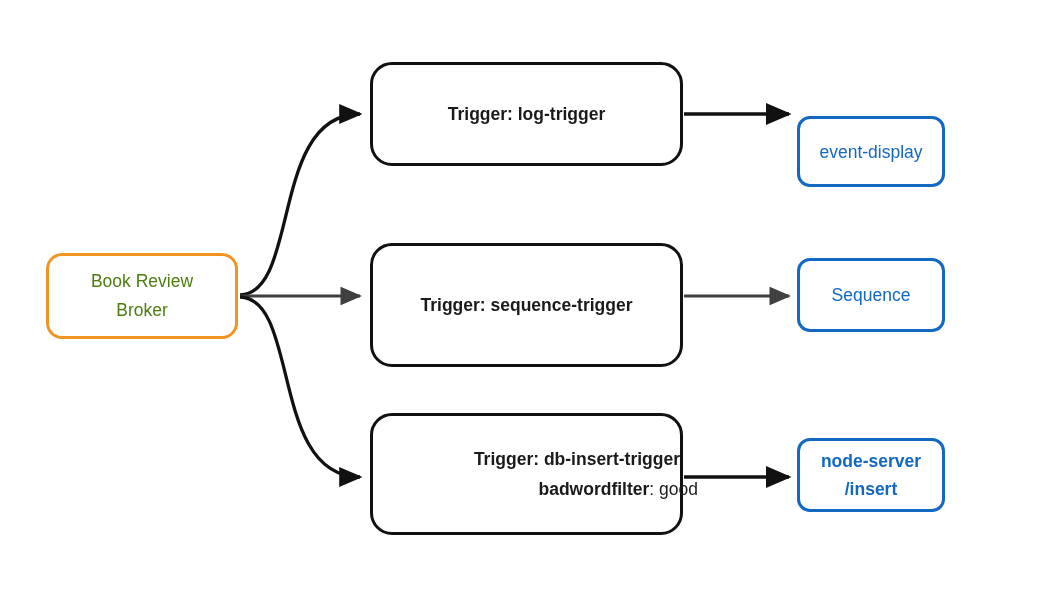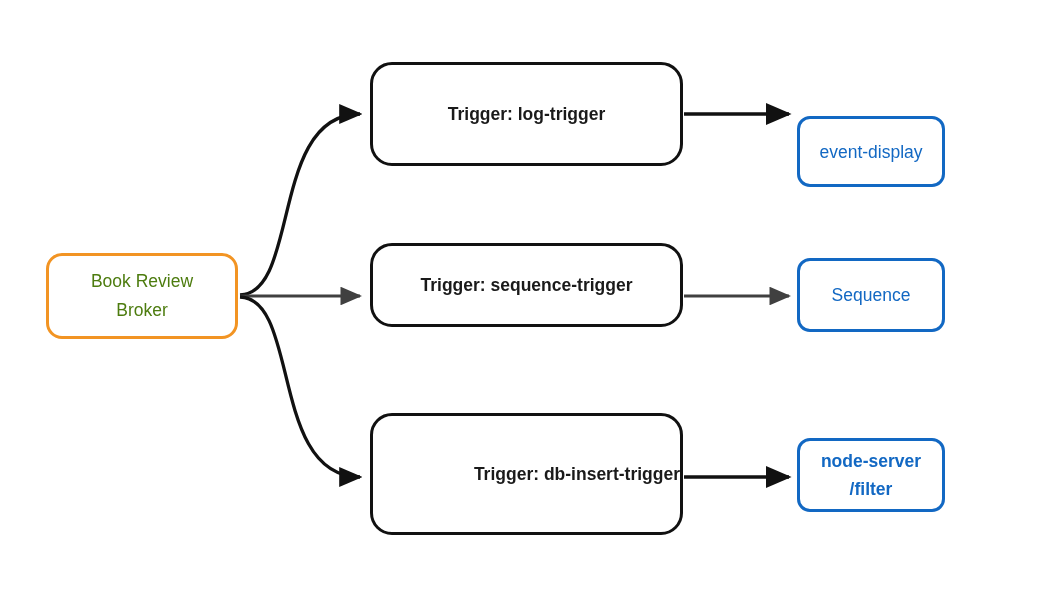--- a/index.html
+++ b/index.html
@@ -46,21 +46,21 @@
     line-height: 29px;
   }
   .trigger {
     left: 370px;
     width: 313px;
     border: 3px solid #111111;
     border-radius: 22px;
     color: #1a1a1a;
   }
   .trigger-1 { top: 62px;  height: 104px; }
-  .trigger-2 { top: 243px; height: 84px; text-align: center; }
+  .trigger-2 { top: 243px; height: 124px; text-align: center; }
   .trigger-3 { top: 413px; height: 122px; align-items: flex-end; }
   .trigger .title { font-weight: 700; }
   .trigger .b { font-weight: 700; }
   .shift-right { transform: translateX(18px); }
   .sink {
     left: 797px;
     width: 148px;
     border: 3px solid #1268C3;
     border-radius: 13px;
     color: #1268C3;
@@ -106,28 +106,29 @@
   <div class="node trigger trigger-1">
     <div class="title">Trigger: log-trigger</div>
   </div>
 
   <div class="node trigger trigger-2">
     <div class="title">Trigger: sequence-trigger</div>
   </div>
 
   <div class="node trigger trigger-3">
     <div class="title">Trigger: db-insert-trigger</div>
+    <div class="shift-right"><span class="b">badwordfilter</span><span>: good</span></div>
   </div>
 
   <div class="node sink sink-1">
     <div>event-display</div>
   </div>
 
   <div class="node sink sink-2">
     <div>Sequence</div>
   </div>
 
   <div class="node sink sink-3">
     <div>node-server</div>
-    <div>/filter</div>
+    <div>/insert</div>
   </div>
 
 </div>
 
 </body></html>

